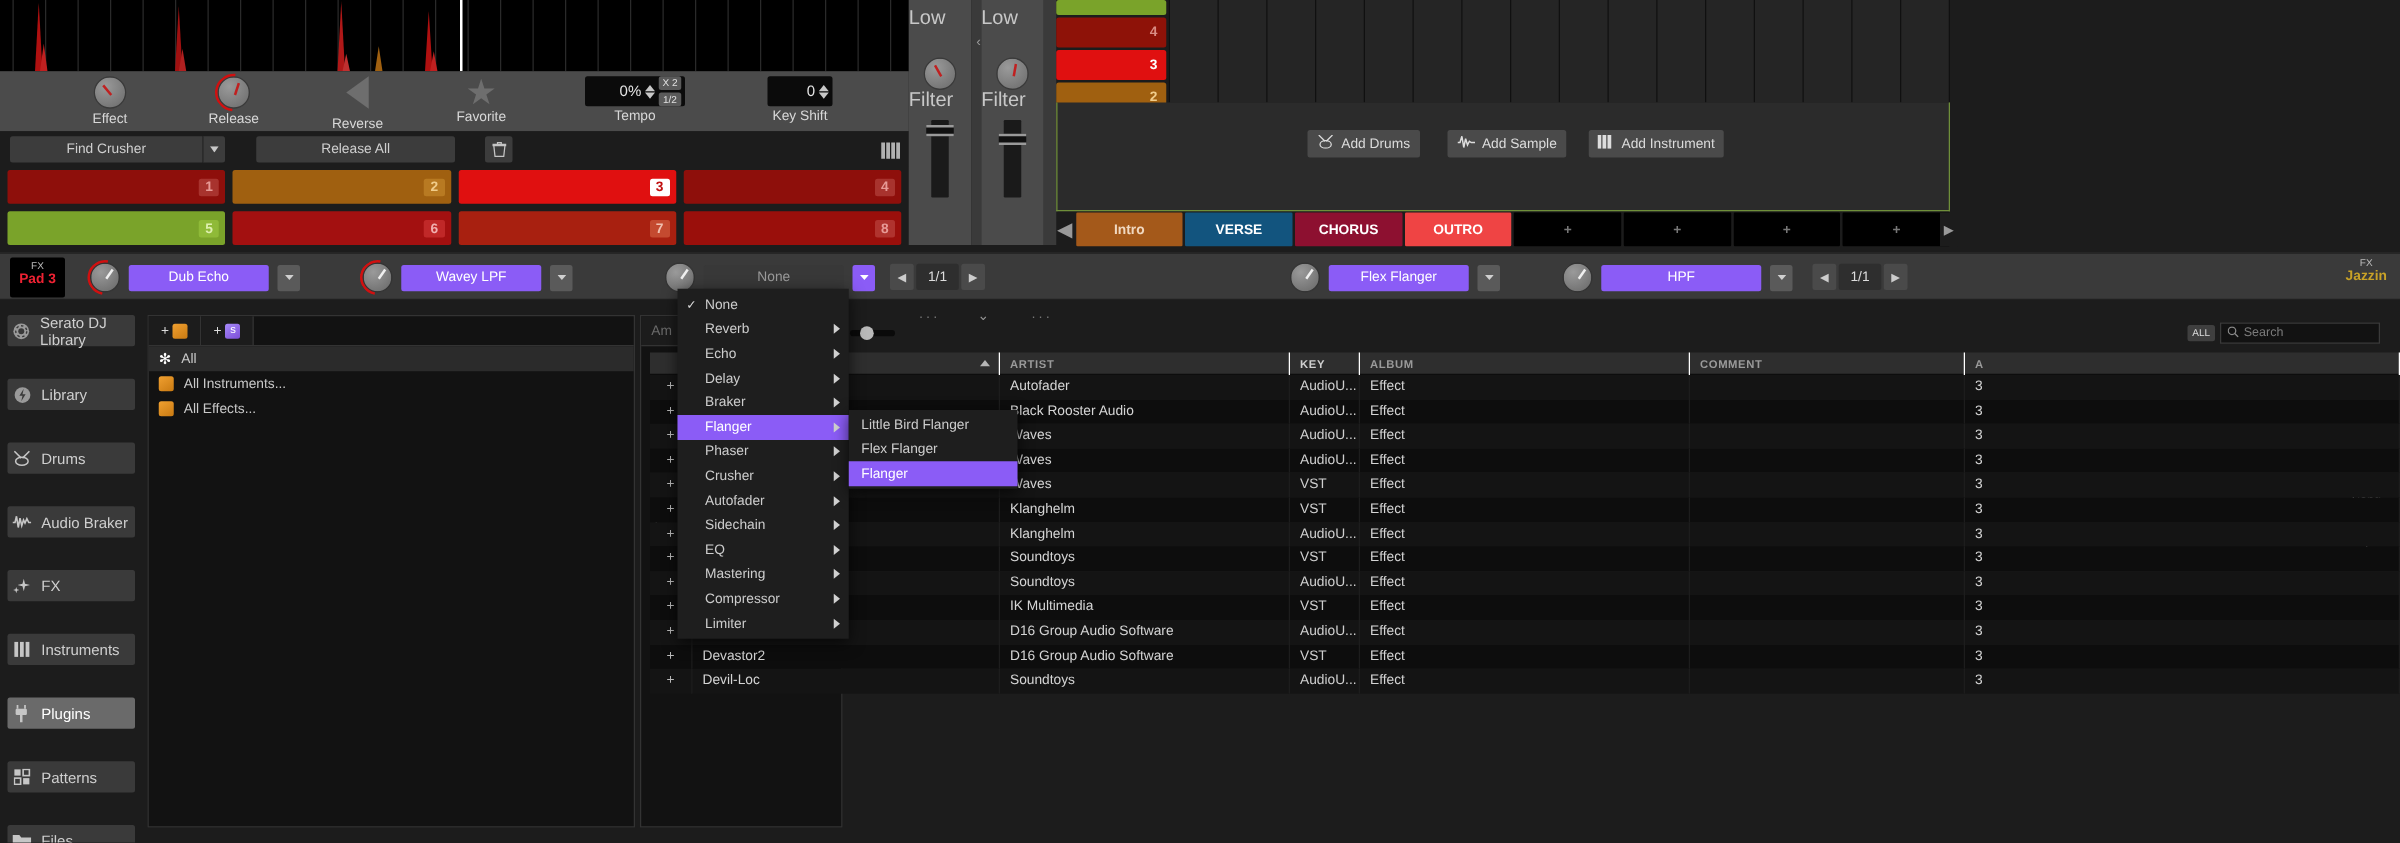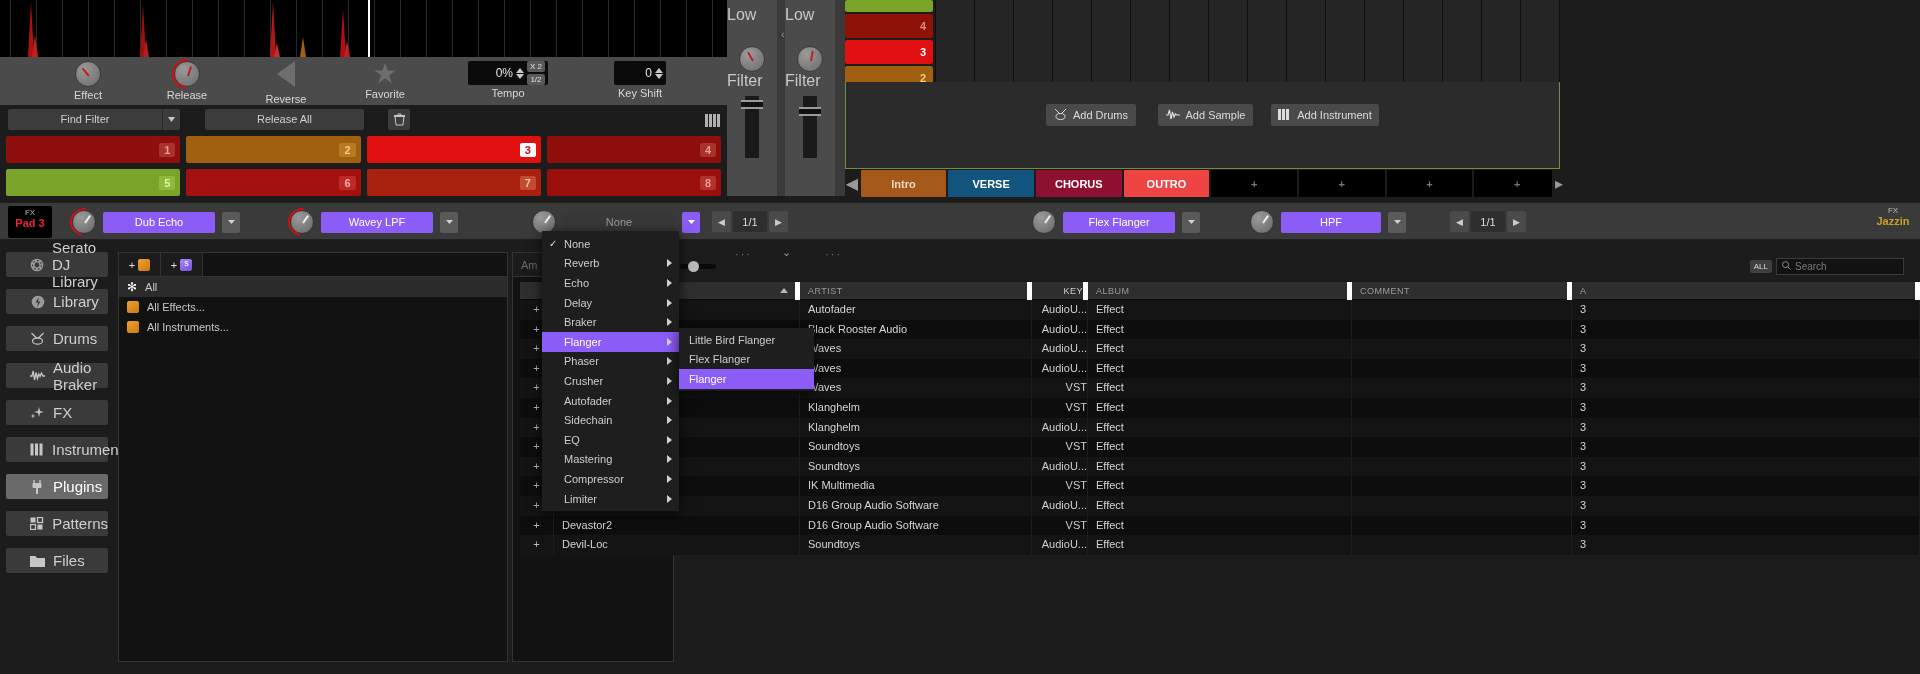--- a/index.html
+++ b/index.html
@@ -81,21 +81,21 @@
   .pager .pb { width: 19px; height: 21px; background: #4a4a4a; display: flex; align-items: center; justify-content: center; border-radius: 2px; color: #ccc; font-size: 9px; }
   .pager .pv { width: 34px; height: 21px; background: #2e2e2e; display: flex; align-items: center; justify-content: center; font-size: 11px; color: #ddd; border-radius: 2px; }
   .fxjazz { position: absolute; right: 6px; top: 3px; width: 42px; text-align: center; }
   .fxjazz .a { font-size: 8px; color: #bbb; }
   .fxjazz .b { font-size: 11px; color: #c9a227; font-weight: bold; }
   .divider-v { position: absolute; top: 202px; width: 1px; height: 38px; background: #252525; }
 
   
   .browser { position: absolute; left: 0; top: 240px; width: 1920px; height: 434px; background: #1c1c1c; }
   .sidebar { position: absolute; left: 6px; top: 12px; width: 102px; }
-  .sb-item { height: 25px; background: #3a3a3a; border-radius: 2px; display: flex; align-items: center; gap: 8px; padding-left: 24px; margin-bottom: 12px; font-size: 15px; color: #cfcfcf; }
+  .sb-item { height: 25px; background: #3a3a3a; border-radius: 2px; display: flex; align-items: center; gap: 8px; padding-left: 4px; margin-bottom: 26px; font-size: 12px; color: #cfcfcf; }
   .sb-item.active { background: #6a6a6a; color: #fff; }
   .sb-ico { width: 15px; height: 15px; display: flex; align-items: center; justify-content: center; color: #cfcfcf; }
 
   .colpanel { position: absolute; left: 118px; top: 12px; width: 390px; height: 410px; background: #121212; border: 1px solid #333; }
   .coltabs { height: 24px; display: flex; border-bottom: 1px solid #333; }
   .coltab { width: 42px; display: flex; align-items: center; justify-content: center; gap: 3px; border-right: 1px solid #333; background: #1c1c1c; font-size: 11px; color: #ddd; }
   .cube { width: 12px; height: 12px; background: linear-gradient(145deg,#f0a030,#c97a12); border-radius: 2px; }
   .cube.purple { background: linear-gradient(145deg,#a78bfa,#7c4dd8); position: relative; }
   .cube.purple::after { content: "s"; position: absolute; left: 4px; top: -1px; font-size: 9px; color: #fff; }
   .citem { height: 20px; display: flex; align-items: center; gap: 8px; padding-left: 8px; font-size: 11px; color: #c9c9c9; }
@@ -104,30 +104,30 @@
 
   .panel2 { position: absolute; left: 512px; top: 12px; width: 162px; height: 410px; background: #121212; border: 1px solid #333; }
   .panel2 .hd { height: 24px; border-bottom: 1px solid #333; background: #1c1c1c; display: flex; align-items: center; padding-left: 8px; font-size: 11px; color: #6a6a6a; }
 
   .mixsmall { position: absolute; left: 680px; top: 16px; width: 110px; height: 20px; display: flex; align-items: center; }
   .slider-t { width: 36px; height: 5px; background: #0a0a0a; border-radius: 3px; position: relative; }
   .slider-t .h { position: absolute; left: 8px; top: -3px; width: 11px; height: 11px; border-radius: 50%; background: #b9b9b9; }
 
   .tbl { position: absolute; left: 520px; top: 42px; right: 0; bottom: 0; }
   .tbl-hd { height: 18px; background: #2e2e2e; display: flex; font-size: 9px; color: #9a9a9a; letter-spacing: .5px; align-items: center; border-bottom: 1px solid #0d0d0d; }
-  .tbl-hd > div { padding-left: 8px; border-right: 5px solid #ffffff; height: 18px; line-height: 18px; position: relative; }
+  .tbl-hd > div { padding-left: 8px; border-right: 1px solid #ffffff; height: 18px; line-height: 18px; position: relative; font-weight: bold; }
   .sortarw { position: absolute; right: 7px; top: 6px; width: 0; height: 0; border-left: 4px solid transparent; border-right: 4px solid transparent; border-bottom: 5px solid #b5b5b5; }
   .row { height: 19.6px; display: flex; font-size: 11px; color: #d5d5d5; align-items: center; }
   .row:nth-child(odd) { background: #141414; }
   .row:nth-child(even) { background: #0d0d0d; }
   .row > div { padding-left: 8px; height: 19.6px; line-height: 19.6px; overflow: hidden; white-space: nowrap; border-right: 1px solid #1d1d1d; }
   .c-ico { width: 34px; text-align: center; padding-left: 0 !important; color: #bbb; }
   .c-name { width: 246px; }
   .c-artist { width: 232px; }
-  .c-key { width: 56px; color: #cfcfcf; text-align: right; }
+  .c-key { width: 56px; color: #cfcfcf; }
   .c-album { width: 264px; }
   .c-comment { width: 220px; }
   .c-rest { flex: 1; }
 
   .searchbar { position: absolute; right: 16px; top: 18px; display: flex; align-items: center; gap: 4px; }
   .allbtn { background: #3f3f3f; color: #ddd; font-size: 8px; padding: 2px 4px; border-radius: 2px; }
   .searchfield { width: 128px; height: 17px; background: #121212; border: 1px solid #3a3a3a; display: flex; align-items: center; gap: 4px; padding-left: 5px; font-size: 10px; color: #7a7a7a; }
 
   .songview { position: absolute; right: 8px; top: 155px; width: 38px; text-align: center; font-size: 10px; color: #c0c0c0; line-height: 12px; }
   .songview .sv-ico { margin-top: 14px; font-size: 14px; color: #ddd; }
@@ -235,21 +235,21 @@
             <i class="up"></i>
             <i class="dn"></i>
           </span>
       </div>
       <div class="lbl">Key Shift</div>
     </div>
   </div>
 
   <div class="find-row">
     <div class="findsel">
-      <div class="main">Find Filter</div>
+      <div class="main">Find Crusher</div>
       <div class="arw">
         <svg width="7" height="5" viewBox="0 0 7 5">
             <path d="M0 0 L7 0 L3.5 5 Z" fill="#c8c8c8"></path>
           </svg>
       </div>
     </div>
     <div style="width:15px"></div>
     <div class="selall">Release All</div>
     <div style="width:14px"></div>
     <div class="trash">
@@ -443,21 +443,21 @@
       <div class="k"></div>
       <div class="name" style="width:112px">Flex Flanger</div>
       <div class="dd">
           <svg width="7" height="4" viewBox="0 0 7 4">
             <path d="M0 0 L7 0 L3.5 4 Z" fill="#d0d0d0"></path>
           </svg>
         </div>
     </div>
     <div class="slot" style="left:1250px">
       <div class="k"></div>
-      <div class="name" style="width:100px">HPF</div>
+      <div class="name" style="width:128px">HPF</div>
       <div class="dd">
           <svg width="7" height="4" viewBox="0 0 7 4">
             <path d="M0 0 L7 0 L3.5 4 Z" fill="#d0d0d0"></path>
           </svg>
         </div>
     </div>
     <div class="pager" style="left:1450px">
       <div class="pb">◀</div>
       <div class="pv">1/1</div>
       <div class="pb">▶</div>
@@ -572,25 +572,25 @@
           <span class="cube purple"></span>
         </div>
       </div>
       <div id="collection-list">
           <div class="citem sel">
             <span class="snow">✻</span>
             <span>All</span>
           </div>
           <div class="citem">
             <span class="cube" style="display: inline-block;"></span>
-            <span>All Effects...</span>
+            <span>All Instruments...</span>
           </div>
           <div class="citem">
             <span class="cube" style="display: inline-block;"></span>
-            <span>All Instruments...</span>
+            <span>All Effects...</span>
           </div>
         </div>
     </div>
 
     <div class="panel2">
       <div class="hd">Am</div>
     </div>
 
     <div class="mixsmall">
       <div class="slider-t">

